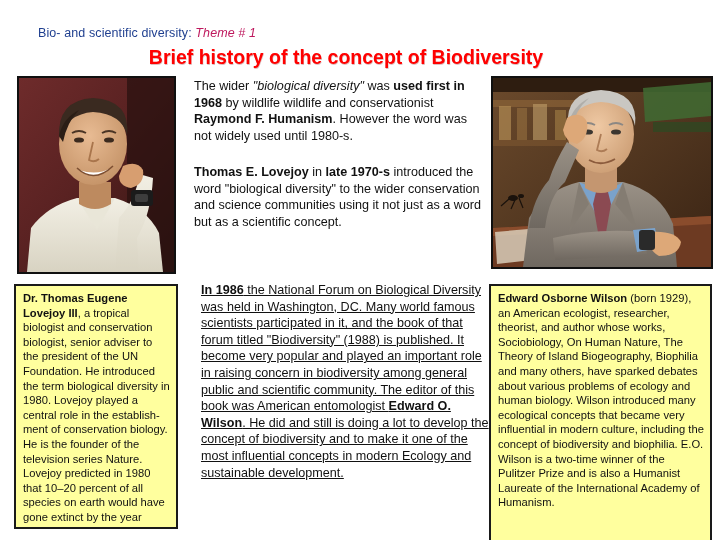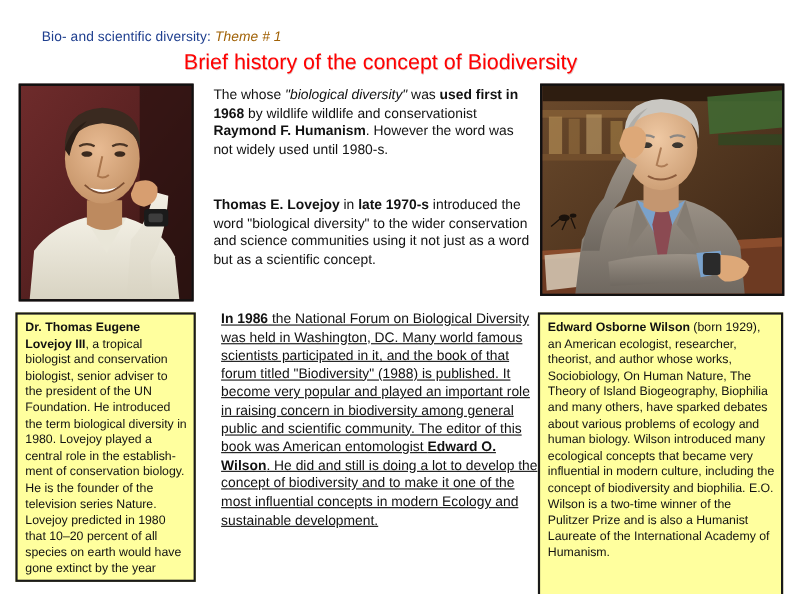--- a/index.html
+++ b/index.html
@@ -21,34 +21,34 @@
   .slide-subtitle {
     position: absolute;
     left: 38px;
     top: 26px;
     font-size: 12.5px;
     color: #1f3f8f;
     white-space: nowrap;
     letter-spacing: 0.1px;
   }
   .slide-subtitle .theme {
-    color: #a16207;
+    color: #be185d;
     font-style: italic;
     font-weight: normal;
   }
   .slide-title {
     position: absolute;
     left: 0;
     top: 46px;
     width: 624px;
     text-align: center;
     padding-left: 68px;
     box-sizing: border-box;
     font-size: 19.5px;
-    font-weight: normal;
+    font-weight: bold;
     color: #ff0000;
     text-shadow: 0.5px 0.5px 0 rgba(120,0,0,0.25);
     white-space: nowrap;
   }
 
   
   .photo {
     position: absolute;
     border: 2px solid #101010;
     overflow: hidden;
@@ -69,21 +69,21 @@
   .photo svg { display: block; width: 100%; height: 100%; }
   .para {
     font-size: 12.6px;
     line-height: 16.6px;
     color: #111111;
     text-align: left;
   }
   .para b { font-weight: bold; }
   .para i { font-style: italic; }
   .p1 { position: absolute; left: 194px; top: 78px; width: 290px; }
-  .p2 { position: absolute; left: 194px; top: 178px; width: 290px; }
+  .p2 { position: absolute; left: 194px; top: 164px; width: 290px; }
   .p3 { position: absolute; left: 201px; top: 282px; width: 292px; text-decoration: underline; }
 
   
   .caption-box {
     position: absolute;
     background: #ffff9e;
     border: 2px solid #1a1a1a;
     box-sizing: border-box;
     padding: 5px 6px 4px 7px;
     font-size: 11.2px;
@@ -237,18 +237,18 @@
     <path d="M60 160 Q104 150 150 154 L154 176 Q104 180 62 182 Z" fill="url(#ew-suit)"></path>
 
     <path d="M140 152 L162 150 L166 170 L144 174 Z" fill="#7aa2cb"></path>
 
     <path d="M156 154 Q182 152 188 164 Q186 178 166 178 Q154 172 156 154 Z" fill="#dda878"></path>
 
     <rect x="146" y="152" width="16" height="20" rx="3" fill="#2a2a2a"></rect>
   </svg>
 </div>
 
-<div class="para p1"><span>The whose </span><i>"biological diversity"</i><span> was </span><b>used first in 1968</b><span> by wildlife wildlife and conservationist </span><b>Raymond F. Humanism</b><span>. However the word was not widely used until 1980-s.</span></div>
+<div class="para p1"><span>The wider </span><i>"biological diversity"</i><span> was </span><b>used first in 1968</b><span> by wildlife wildlife and conservationist </span><b>Raymond F. Humanism</b><span>. However the word was not widely used until 1980-s.</span></div>
 <div class="para p2"><b>Thomas E. Lovejoy</b><span> in </span><b>late 1970-s</b><span> introduced the word "biological diversity" to the wider conservation and science communities using it not just as  a word but as a scientific concept.</span></div>
 <div class="para p3"><b>In 1986</b><span> the National Forum on Biological Diversity was held in Washington, DC. Many world famous scientists participated in it, and the book of that forum titled "Biodiversity" (1988) is published. It become very popular and played an important role in raising concern in biodiversity among general public and scientific community. The editor of this book was American entomologist </span><b>Edward O. Wilson</b><span>. He did and still is doing a lot to develop the concept of biodiversity and to make it one of the most influential concepts in modern Ecology and sustainable development.</span></div>
 
 <div class="caption-box caption-left"><b>Dr. Thomas Eugene Lovejoy III</b><span>, a tropical biologist and conservation biologist, senior adviser to the president of the UN Foundation. He introduced the term biological diversity in 1980. Lovejoy played a central role in the establish-ment of conservation biology. He is the founder of the television series Nature. Lovejoy predicted in 1980 that 10–20 percent of all species on earth would have gone extinct by the year 2020.</span></div>
 <div class="caption-box caption-right"><b>Edward Osborne Wilson</b><span> (born 1929), an American ecologist, researcher, theorist, and author whose works, Sociobiology, On Human Nature, The Theory of Island Biogeography, Biophilia and many others, have sparked debates about various problems of ecology and human biology. Wilson introduced many ecological concepts that became very influential in modern culture, including the concept of biodiversity and biophilia. E.O. Wilson is a two-time winner of the Pulitzer Prize and is also a Humanist Laureate of the International Academy of Humanism.</span></div>
 
 </body></html>

